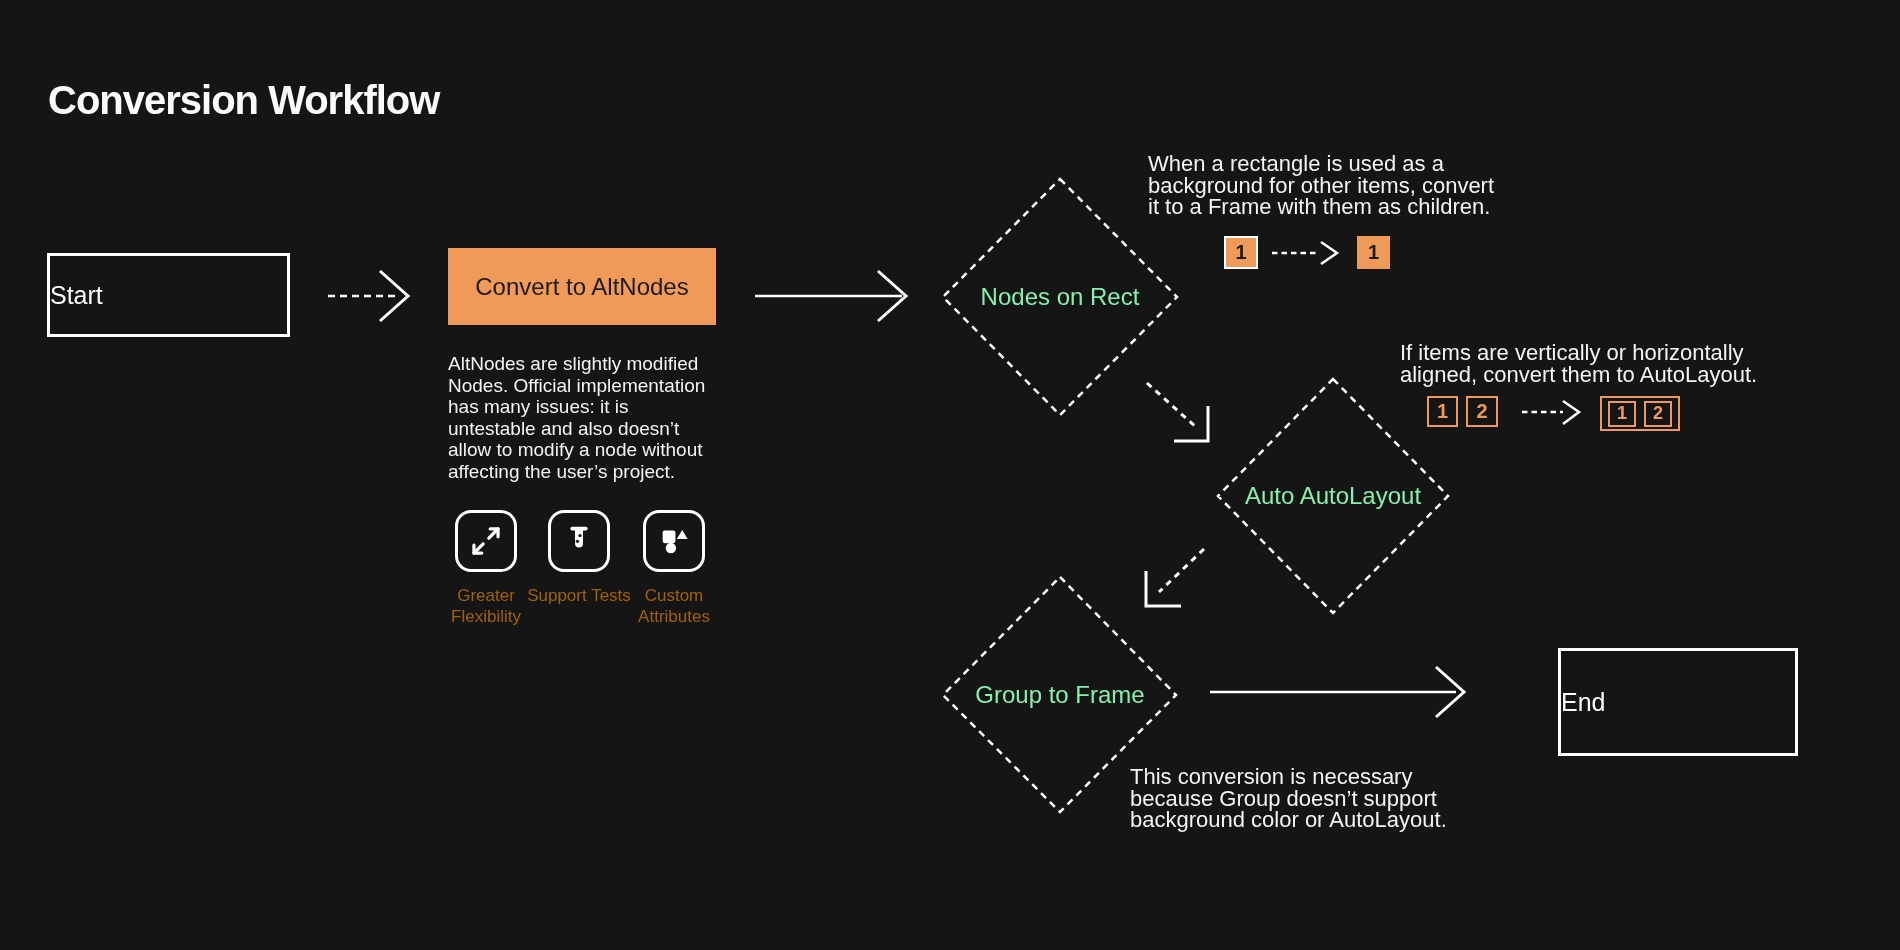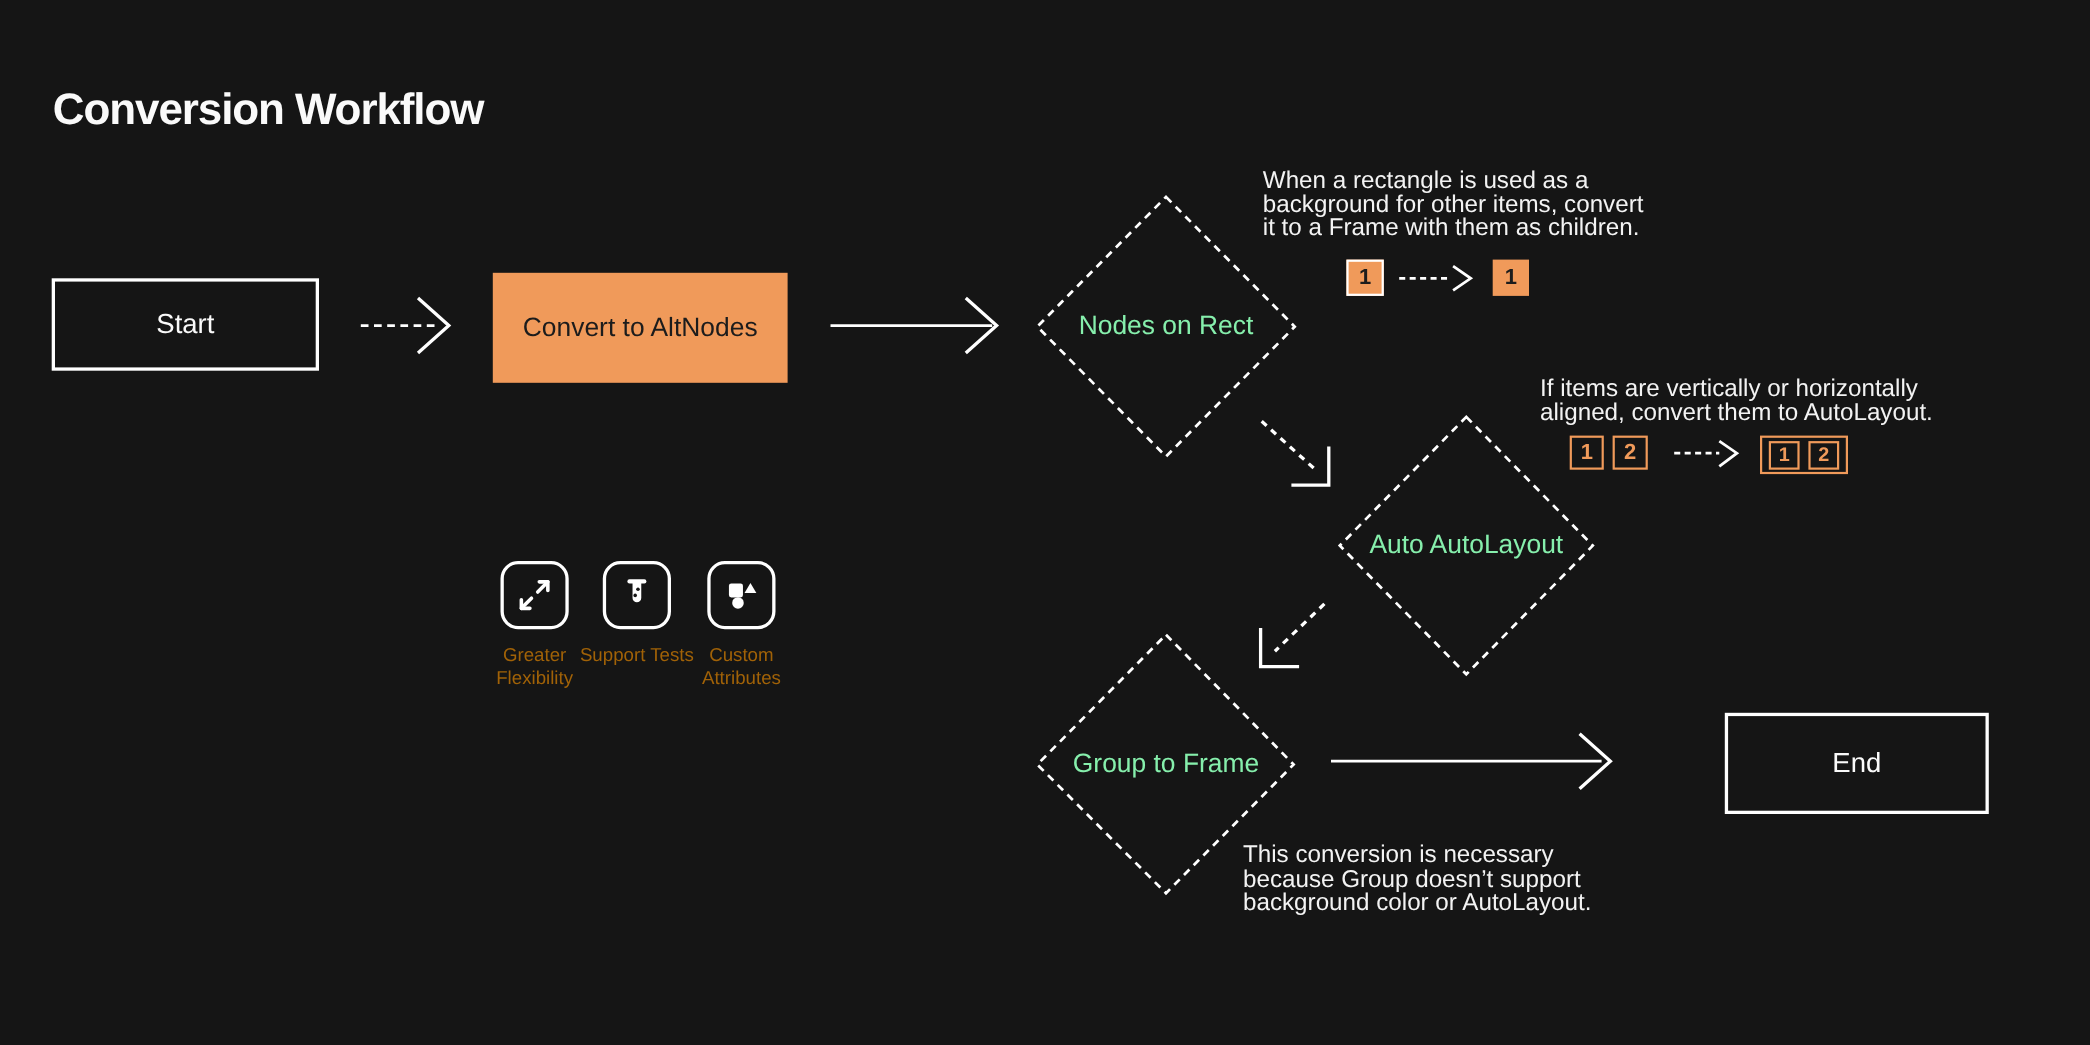--- a/index.html
+++ b/index.html
@@ -18,29 +18,29 @@
 
   .page-title {
     left: 48px; top: 40px;
     font-size: 40px; font-weight: 700; letter-spacing: -1px;
     color: #FAFAFA;
     margin-top: 38px;
   }
 
   .flow-box {
     border: 3px solid #FFFFFF;
-    display: flex; align-items: center; justify-content: center;
+    display: flex; align-items: center; justify-content: flex-start;
     font-size: 25px; color: #FAFAFA;
     background: transparent;
   }
   .start-box { left: 47px; top: 253px; width: 243px; height: 84px; }
-  .end-box   { left: 1558px; top: 648px; width: 240px; height: 92px; margin-left: 10px; }
+  .end-box   { left: 1558px; top: 648px; width: 240px; height: 108px; }
 
   .convert-box {
-    left: 448px; top: 248px; width: 268px; height: 100px;
+    left: 448px; top: 248px; width: 268px; height: 77px;
     background: #F09A5A;
     display: flex; align-items: center; justify-content: center;
     font-size: 24px; font-weight: 500; color: #1C1C1C;
   }
 
   .description {
     left: 448px; top: 353px;
     font-size: 19px; line-height: 21.5px; color: #F3F3F3;
   }
   .note {
@@ -132,20 +132,28 @@
   <div class="abs page-title">Conversion Workflow</div>
 
   <div class="abs flow-box start-box">
     <span>Start</span>
   </div>
 
   <div class="abs convert-box">
     <span>Convert to AltNodes</span>
   </div>
 
+  <div class="abs description">
+    <div>AltNodes are slightly modified</div>
+    <div>Nodes. Official implementation</div>
+    <div>has many issues: it is</div>
+    <div>untestable and also doesn’t</div>
+    <div>allow to modify a node without</div>
+    <div>affecting the user’s project.</div>
+  </div>
 
   <div class="abs feature-col c1">
     <div class="icon-box">
       <svg width="34" height="34" viewBox="0 0 24 24">
         <g fill="none" stroke="#FFFFFF" stroke-width="2.3" stroke-linecap="round" stroke-linejoin="round">
           <polyline points="15 3.5 20.5 3.5 20.5 9"></polyline>
           <line x1="20.5" y1="3.5" x2="14" y2="10"></line>
           <polyline points="9 20.5 3.5 20.5 3.5 15"></polyline>
           <line x1="3.5" y1="20.5" x2="10" y2="14"></line>
         </g>

